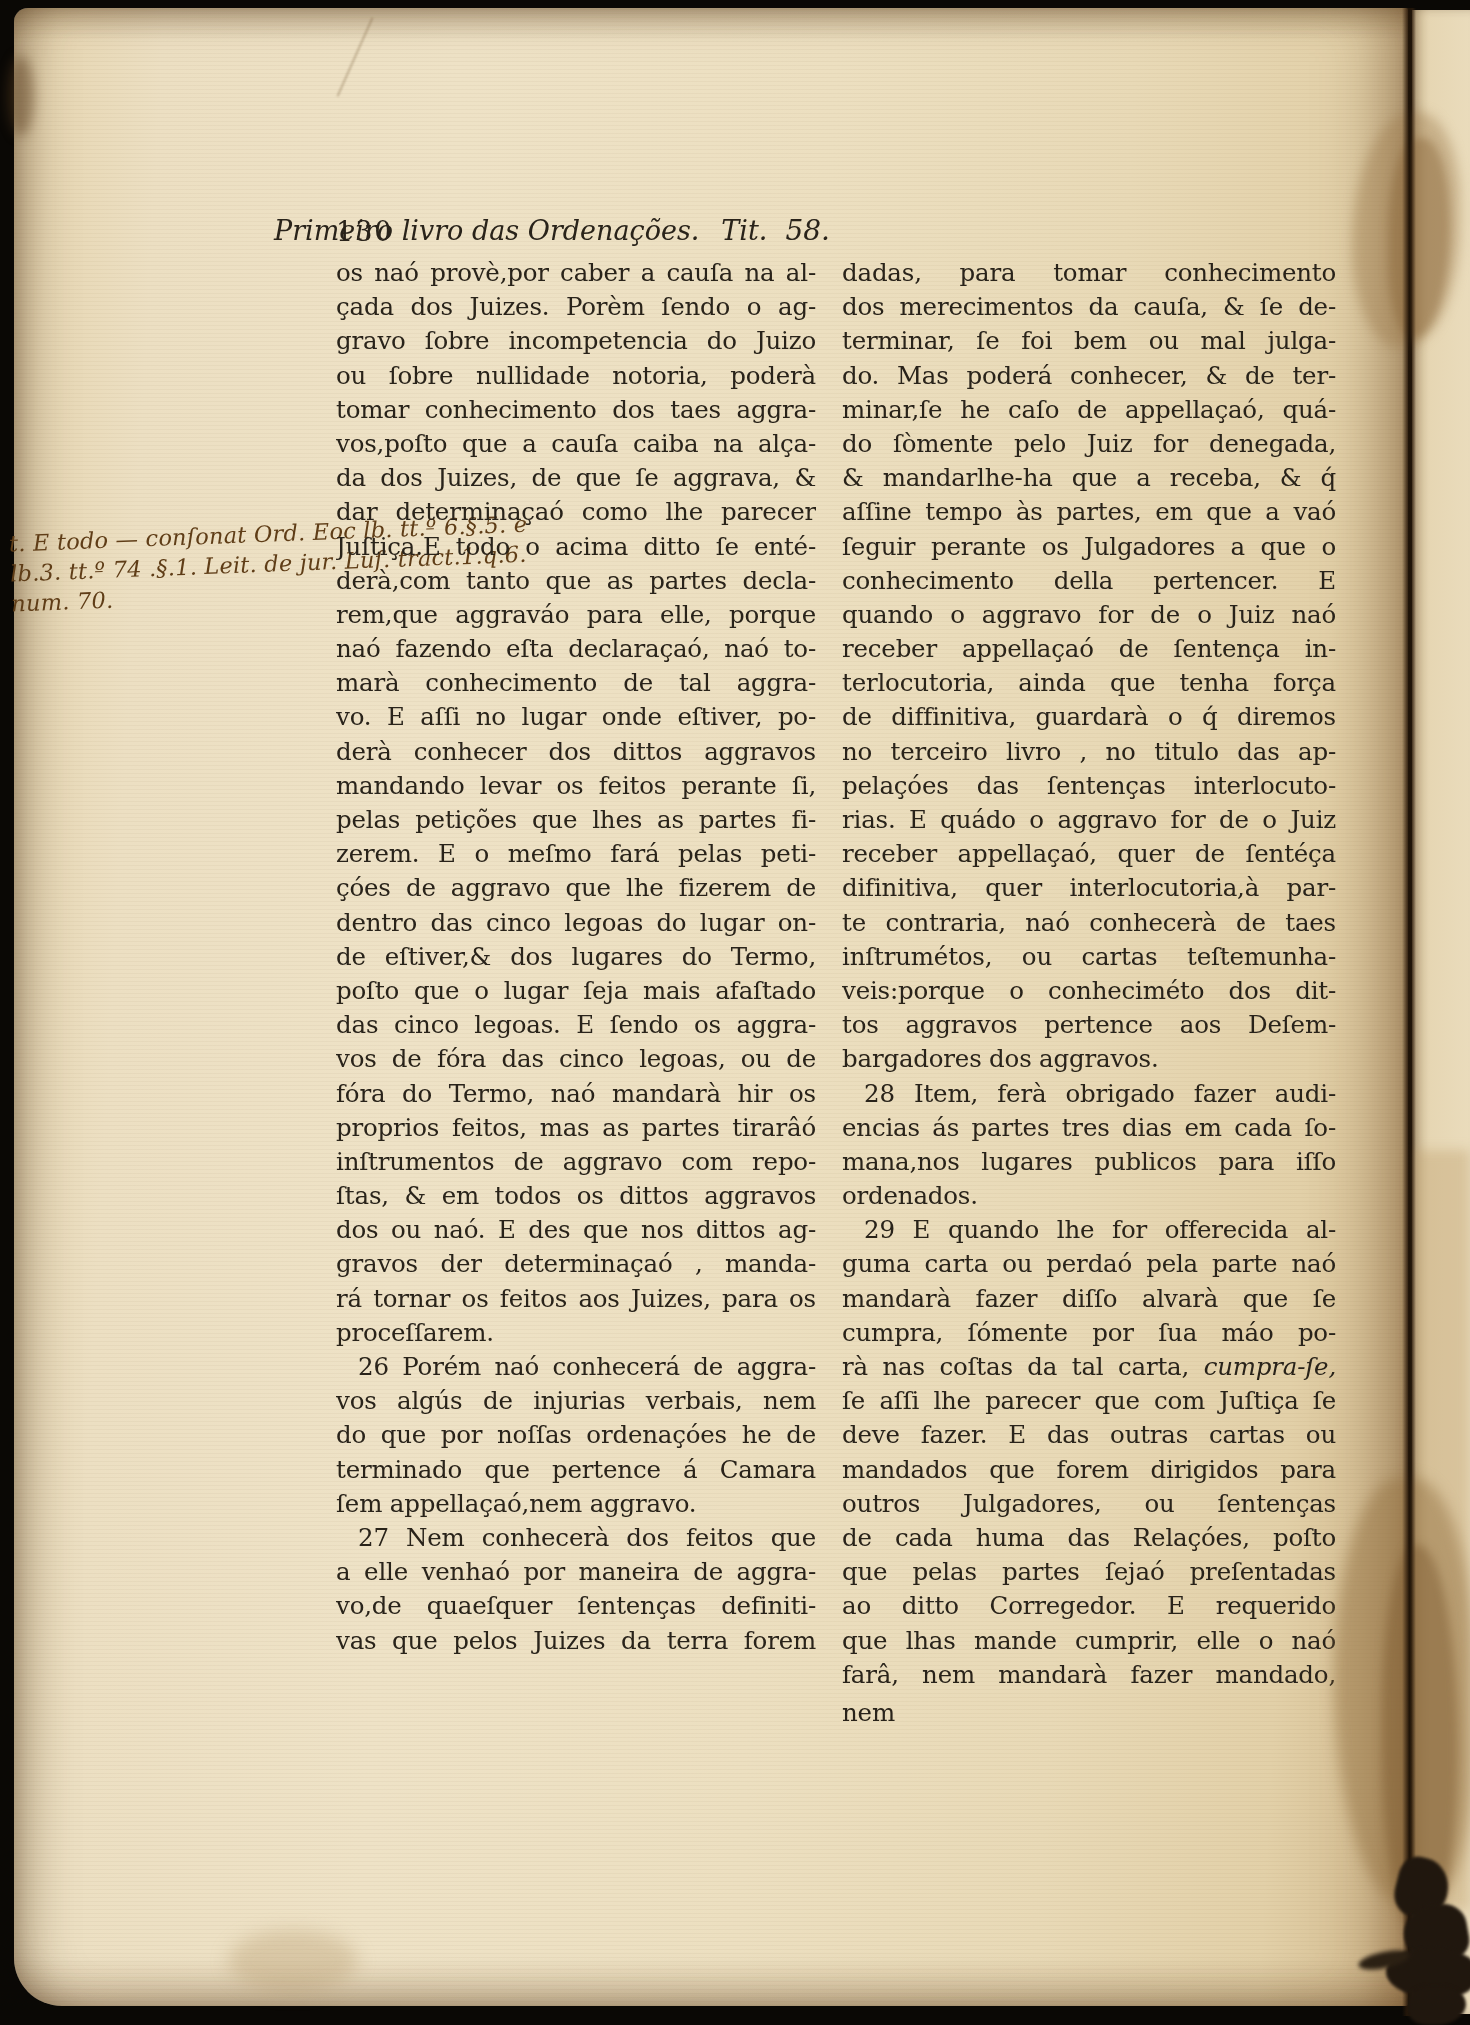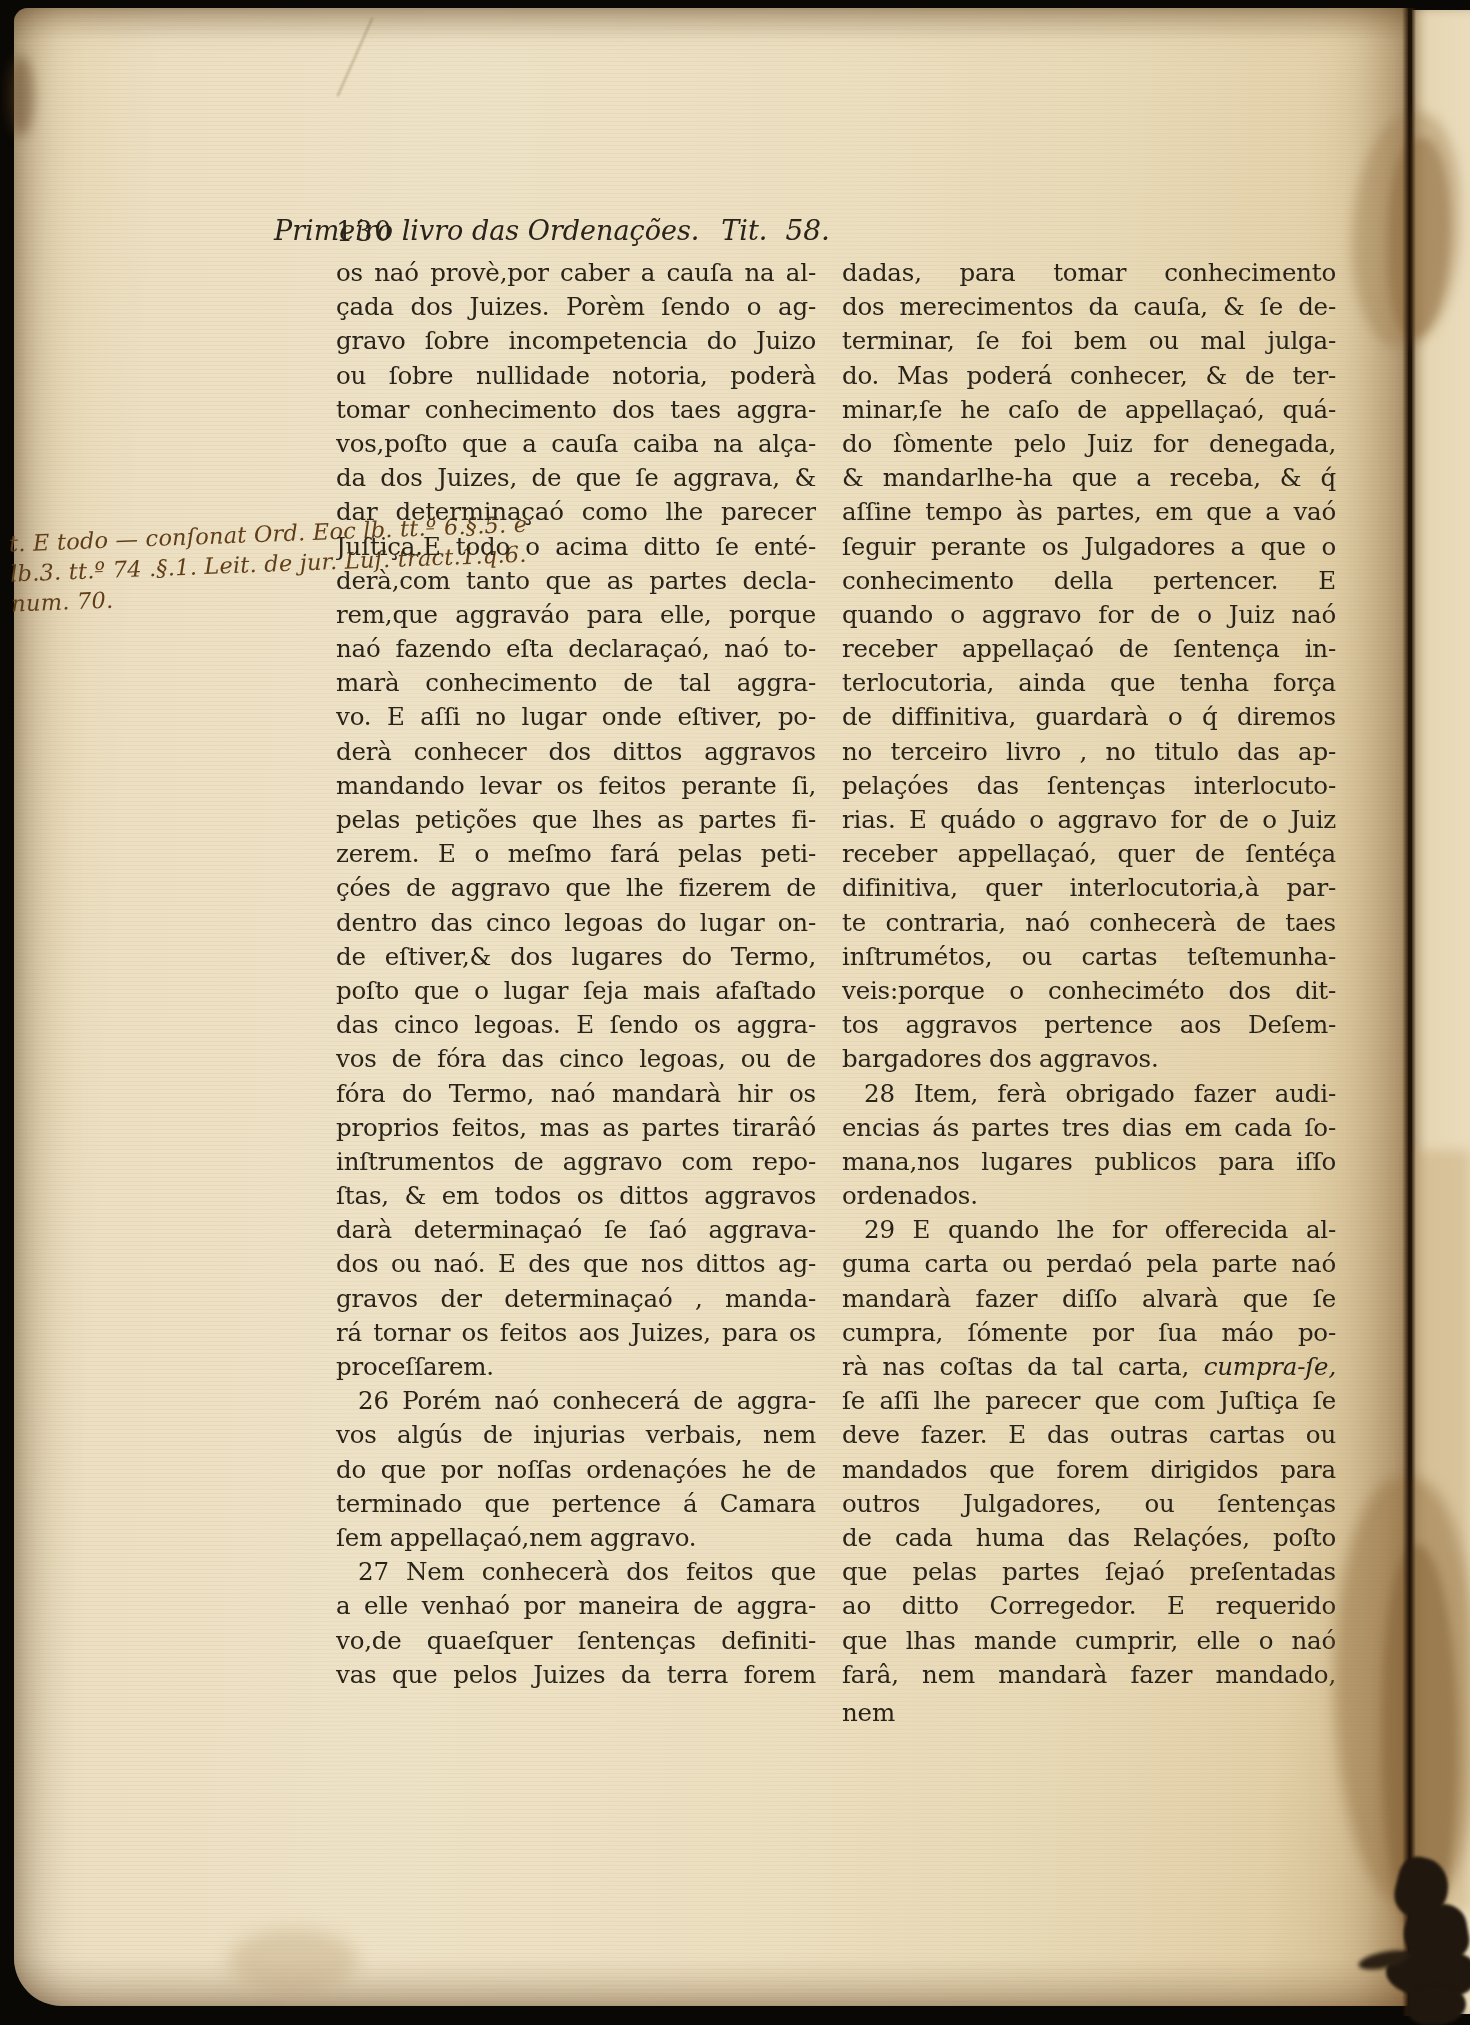--- a/index.html
+++ b/index.html
@@ -124,21 +124,20 @@
         <div class="line">çóes de aggravo que lhe fizerem de</div>
         <div class="line">dentro das cinco legoas do  lugar on-</div>
         <div class="line">de eſtiver,&amp; dos lugares do Termo,</div>
         <div class="line">poſto que o lugar ſeja mais  afaſtado</div>
         <div class="line">das cinco legoas.  E ſendo os aggra-</div>
         <div class="line">vos de fóra das cinco legoas,  ou  de</div>
         <div class="line">fóra do Termo, naó mandarà hir os</div>
         <div class="line">proprios feitos, mas as partes tirarâó</div>
         <div class="line">inſtrumentos de aggravo  com repo-</div>
         <div class="line">ſtas,  &amp; em todos os dittos aggravos</div>
-        <div class="line">darà  determinaçaó  ſe  ſaó aggrava-</div>
         <div class="line">dos ou naó.  E des que nos dittos ag-</div>
         <div class="line">gravos der determinaçaó ,  manda-</div>
         <div class="line">rá tornar os feitos aos Juizes,  para os</div>
         <div class="line end">proceſſarem.</div>
         <div class="line indent">26 Porém naó conhecerá de aggra-</div>
         <div class="line">vos algús de injurias  verbais,  nem</div>
         <div class="line">do que por noſſas  ordenaçóes  he  de</div>
         <div class="line">terminado  que pertence  á Camara</div>
         <div class="line end">ſem appellaçaó,nem aggravo.</div>
         <div class="line indent">27  Nem conhecerà dos feitos que</div>

